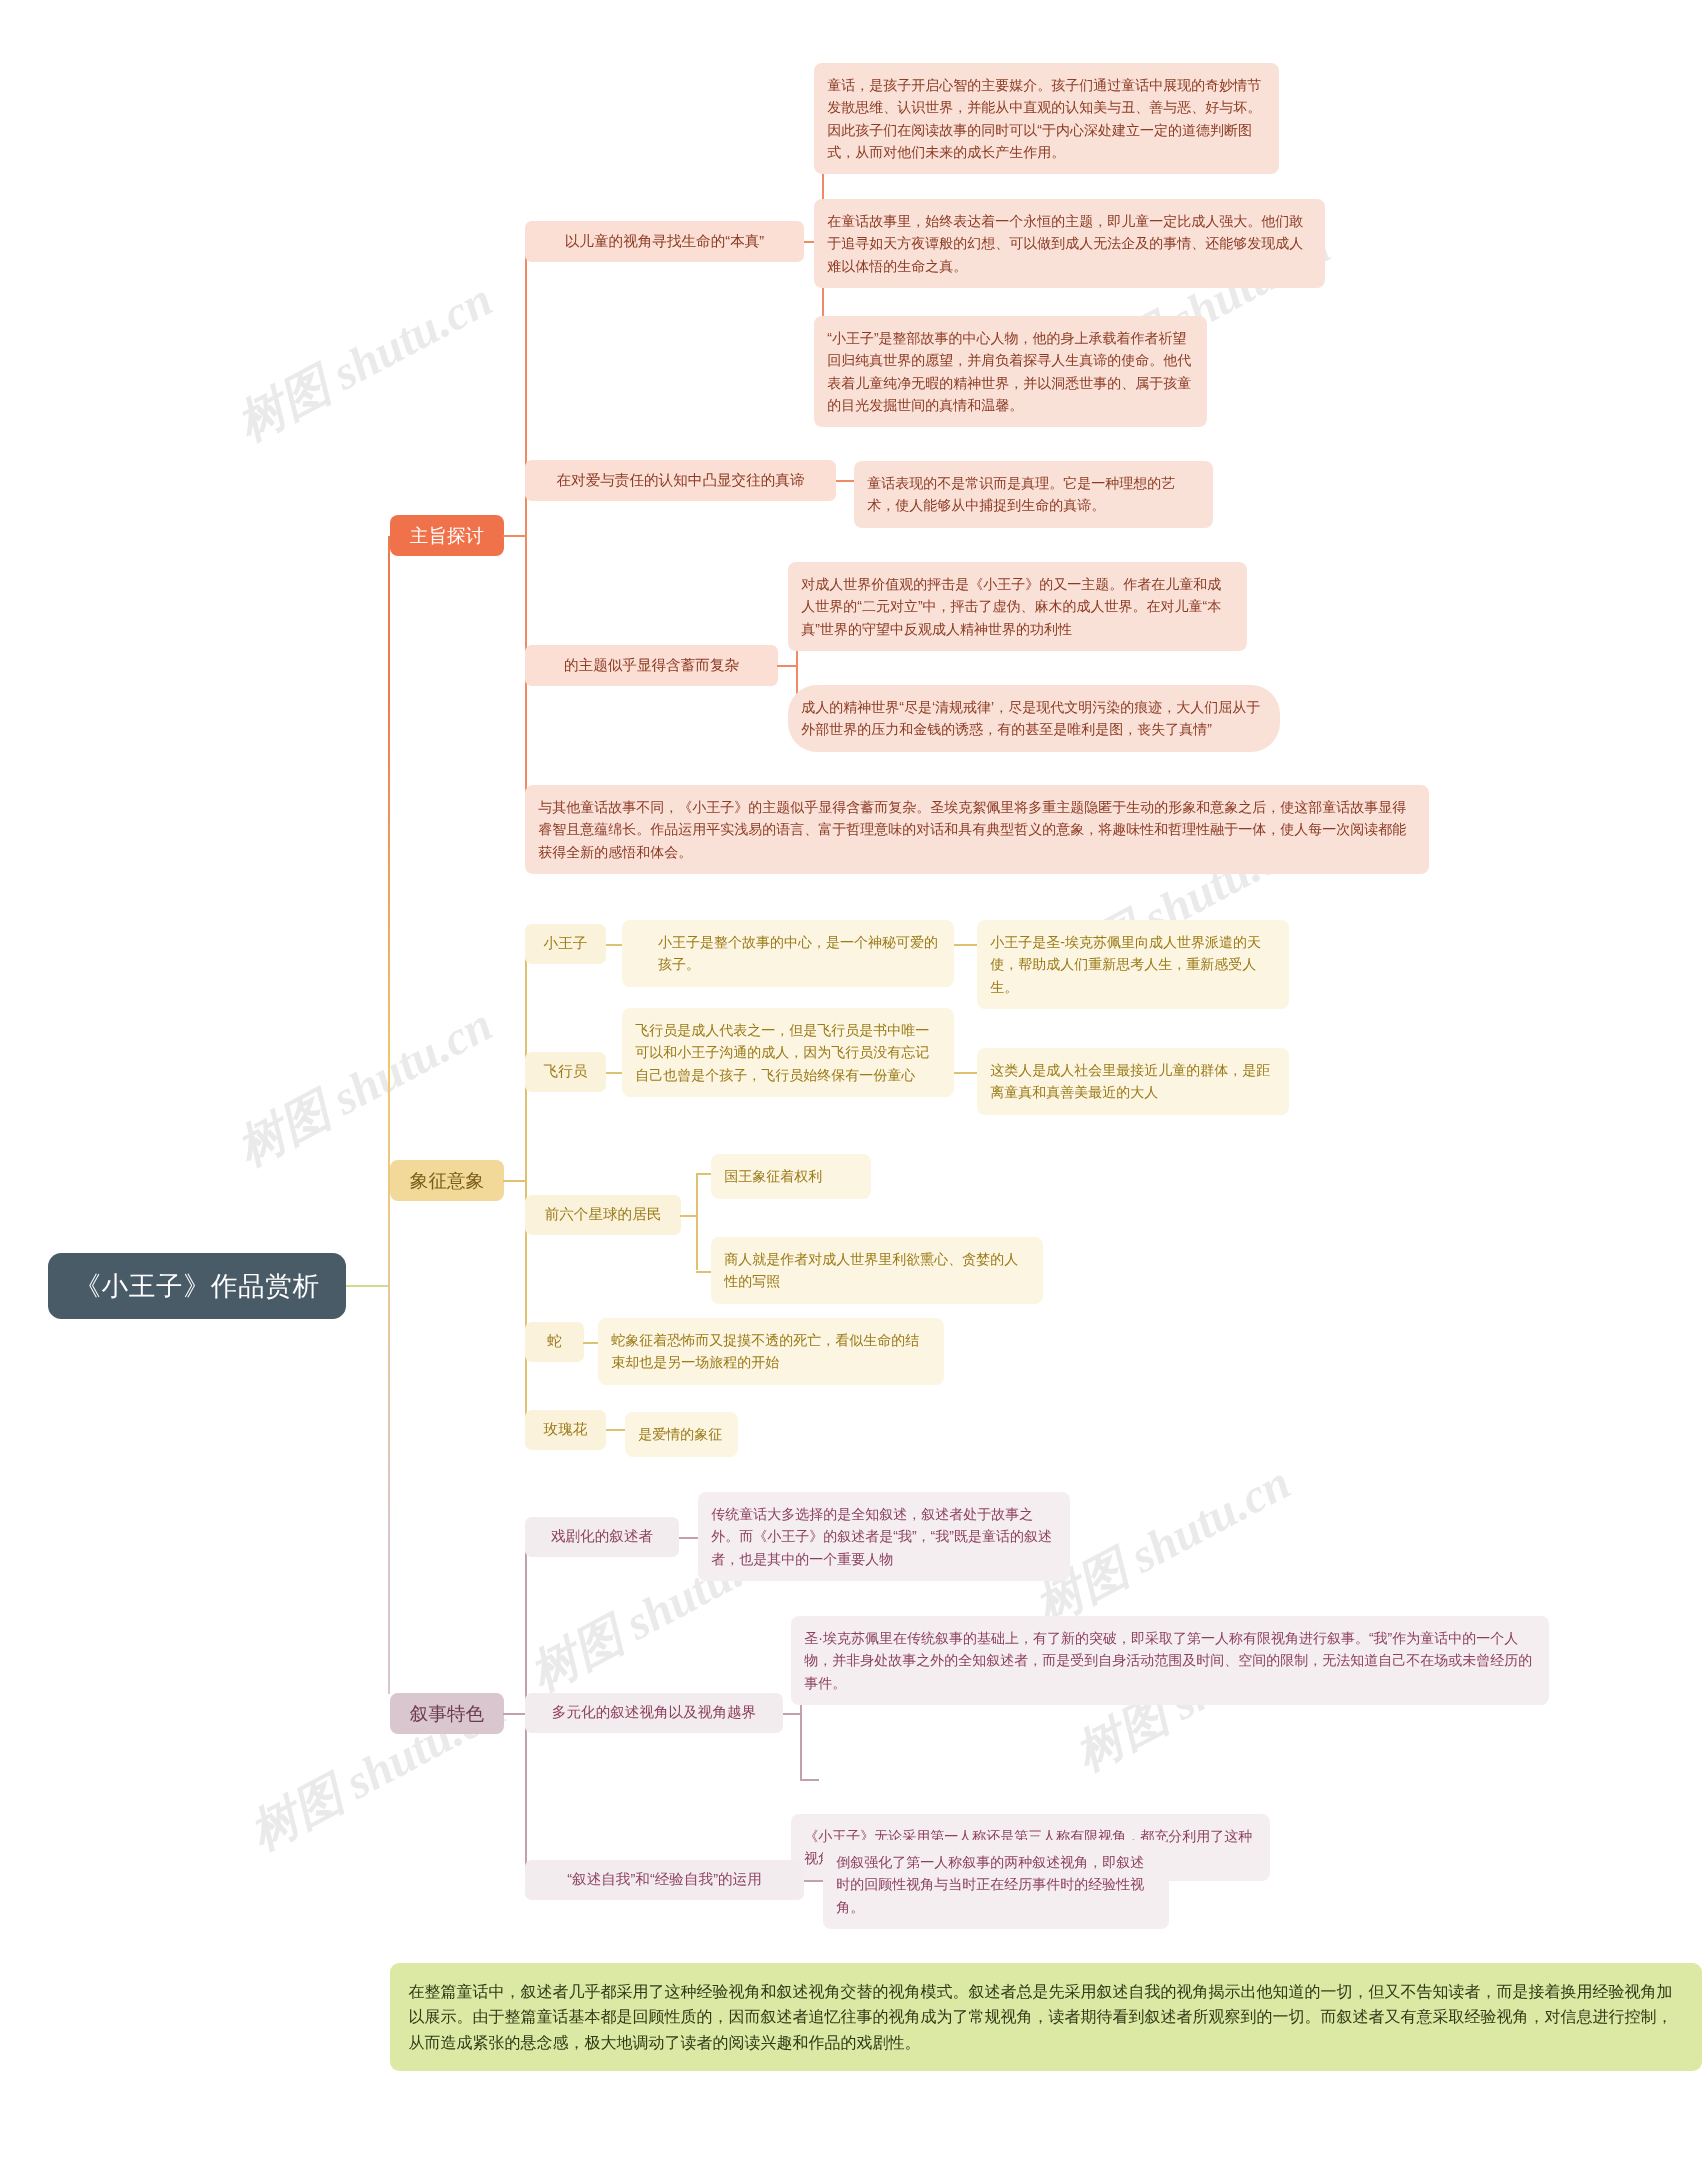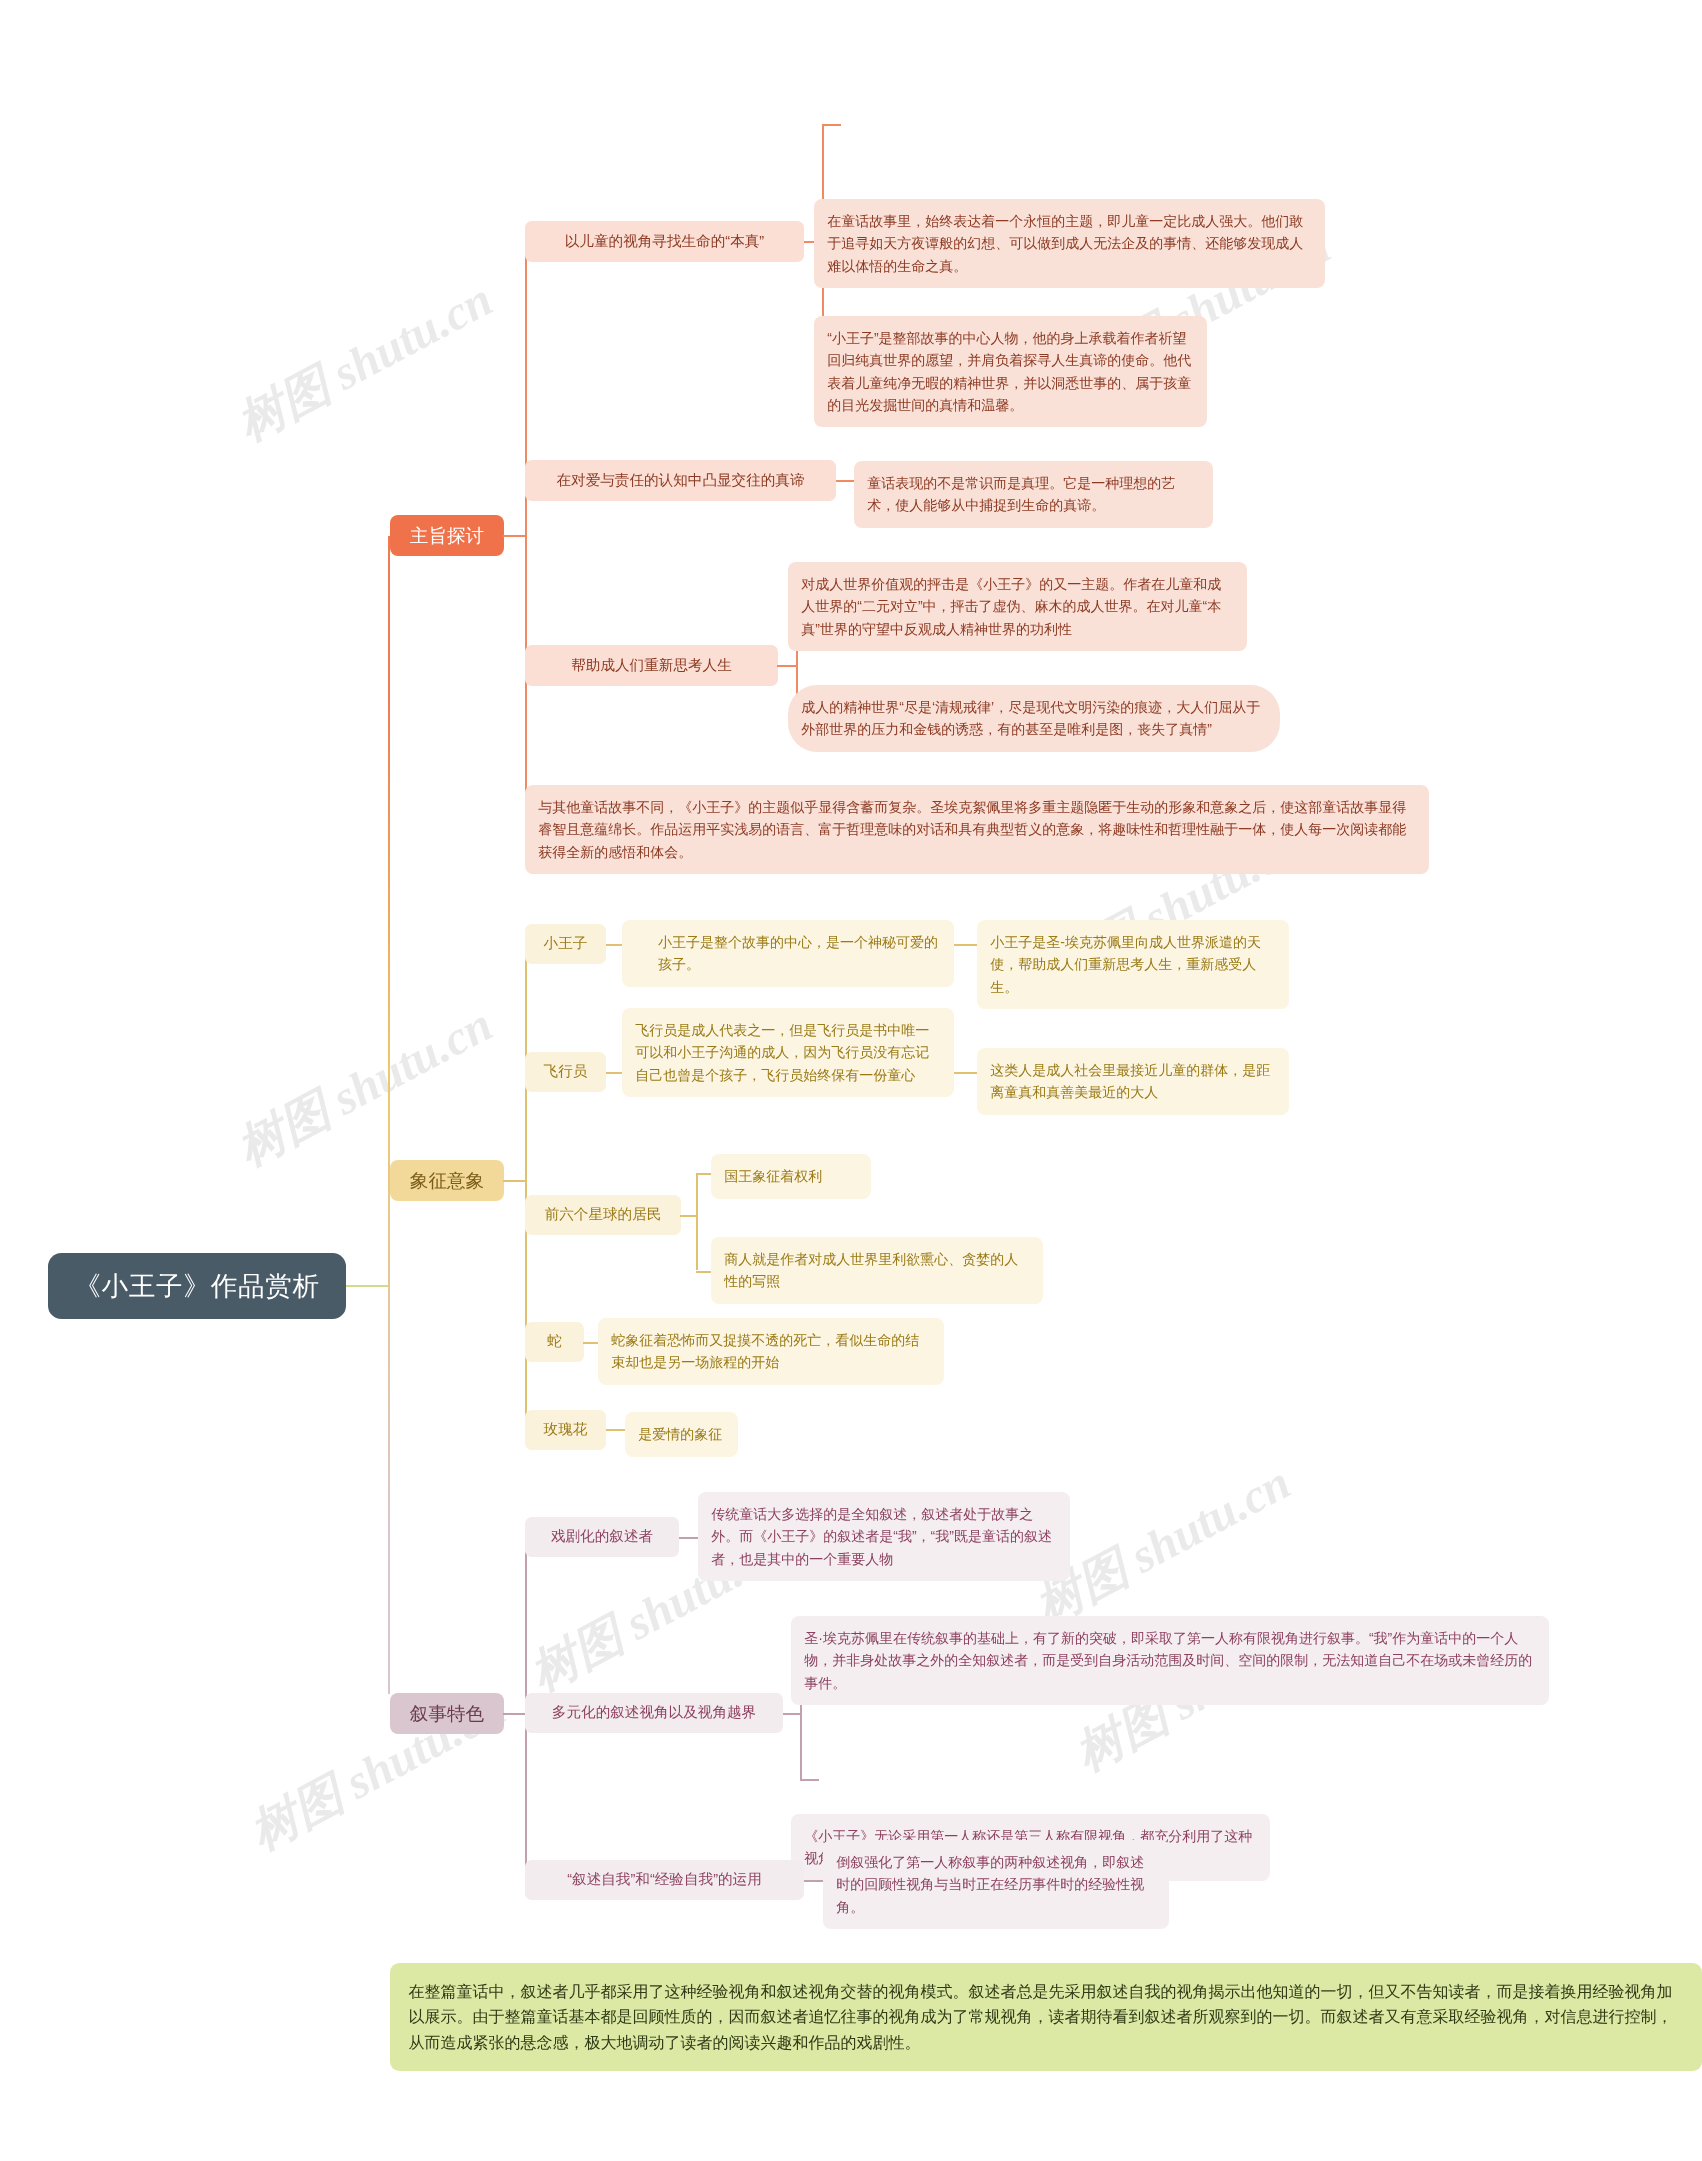--- a/index.html
+++ b/index.html
@@ -87,34 +87,35 @@
   <div class="ln h" style="left:503px;top:535px;width:22.6px;background:#ef8a62;"></div>
   <div class="ln v" style="left:525px;top:241px;height:569px;background:#ef8a62;"></div>
 
   <div class="ln h" style="left:525px;top:241px;width:16px;background:#ef8a62;"></div>
   <div class="node o-mid" style="left:525px;top:221px;width:279px;height:41px;">以儿童的视角寻找生命的“本真”</div>
 
   <div class="ln h" style="left:804px;top:241px;width:20px;background:#ef8a62;"></div>
   <div class="ln v" style="left:822px;top:124px;height:253px;background:#ef8a62;"></div>
 
   <div class="ln h" style="left:822px;top:124px;width:18.6px;background:#ef8a62;"></div>
+  <div class="node o-leaf" style="left:814px;top:63px;width:465px;">童话，是孩子开启心智的主要媒介。孩子们通过童话中展现的奇妙情节发散思维、认识世界，并能从中直观的认知美与丑、善与恶、好与坏。因此孩子们在阅读故事的同时可以“于内心深处建立一定的道德判断图式，从而对他们未来的成长产生作用。</div>
 
   <div class="ln h" style="left:822px;top:241px;width:18.6px;background:#ef8a62;"></div>
   <div class="node o-leaf" style="left:814px;top:199px;width:511px;">在童话故事里，始终表达着一个永恒的主题，即儿童一定比成人强大。他们敢于追寻如天方夜谭般的幻想、可以做到成人无法企及的事情、还能够发现成人难以体悟的生命之真。</div>
 
   <div class="ln h" style="left:822px;top:376px;width:18.6px;background:#ef8a62;"></div>
   <div class="node o-leaf" style="left:814px;top:316px;width:393px;">“小王子”是整部故事的中心人物，他的身上承载着作者祈望回归纯真世界的愿望，并肩负着探寻人生真谛的使命。他代表着儿童纯净无暇的精神世界，并以洞悉世事的、属于孩童的目光发掘世间的真情和温馨。</div>
 
   <div class="ln h" style="left:525px;top:480px;width:16px;background:#ef8a62;"></div>
   <div class="node o-mid" style="left:525px;top:460px;width:311px;height:41px;">在对爱与责任的认知中凸显交往的真谛</div>
   <div class="ln h" style="left:836px;top:480px;width:24px;background:#ef8a62;"></div>
   <div class="node o-leaf" style="left:854px;top:461px;width:359px;">童话表现的不是常识而是真理。它是一种理想的艺术，使人能够从中捕捉到生命的真谛。</div>
 
   <div class="ln h" style="left:525px;top:665px;width:16px;background:#ef8a62;"></div>
-  <div class="node o-mid" style="left:525px;top:645px;width:253px;height:41px;">帮助成人们重新思考人生</div>
+  <div class="node o-mid" style="left:525px;top:645px;width:253px;height:41px;">的主题似乎显得含蓄而复杂</div>
 
   <div class="ln h" style="left:777px;top:665px;width:20px;background:#ef8a62;"></div>
   <div class="ln v" style="left:796px;top:618px;height:98px;background:#ef8a62;"></div>
 
   <div class="ln h" style="left:796px;top:618px;width:18.6px;background:#ef8a62;"></div>
   <div class="node o-leaf" style="left:788px;top:562px;width:459px;">对成人世界价值观的抨击是《小王子》的又一主题。作者在儿童和成人世界的“二元对立”中，抨击了虚伪、麻木的成人世界。在对儿童“本真”世界的守望中反观成人精神世界的功利性</div>
 
   <div class="ln h" style="left:796px;top:717px;width:18.6px;background:#ef8a62;"></div>
   <div class="node o-leaf" style="left:788px;top:685px;width:492px;border-radius:29px;">成人的精神世界“尽是‘清规戒律’，尽是现代文明污染的痕迹，大人们屈从于外部世界的压力和金钱的诱惑，有的甚至是唯利是图，丧失了真情”</div>
 

